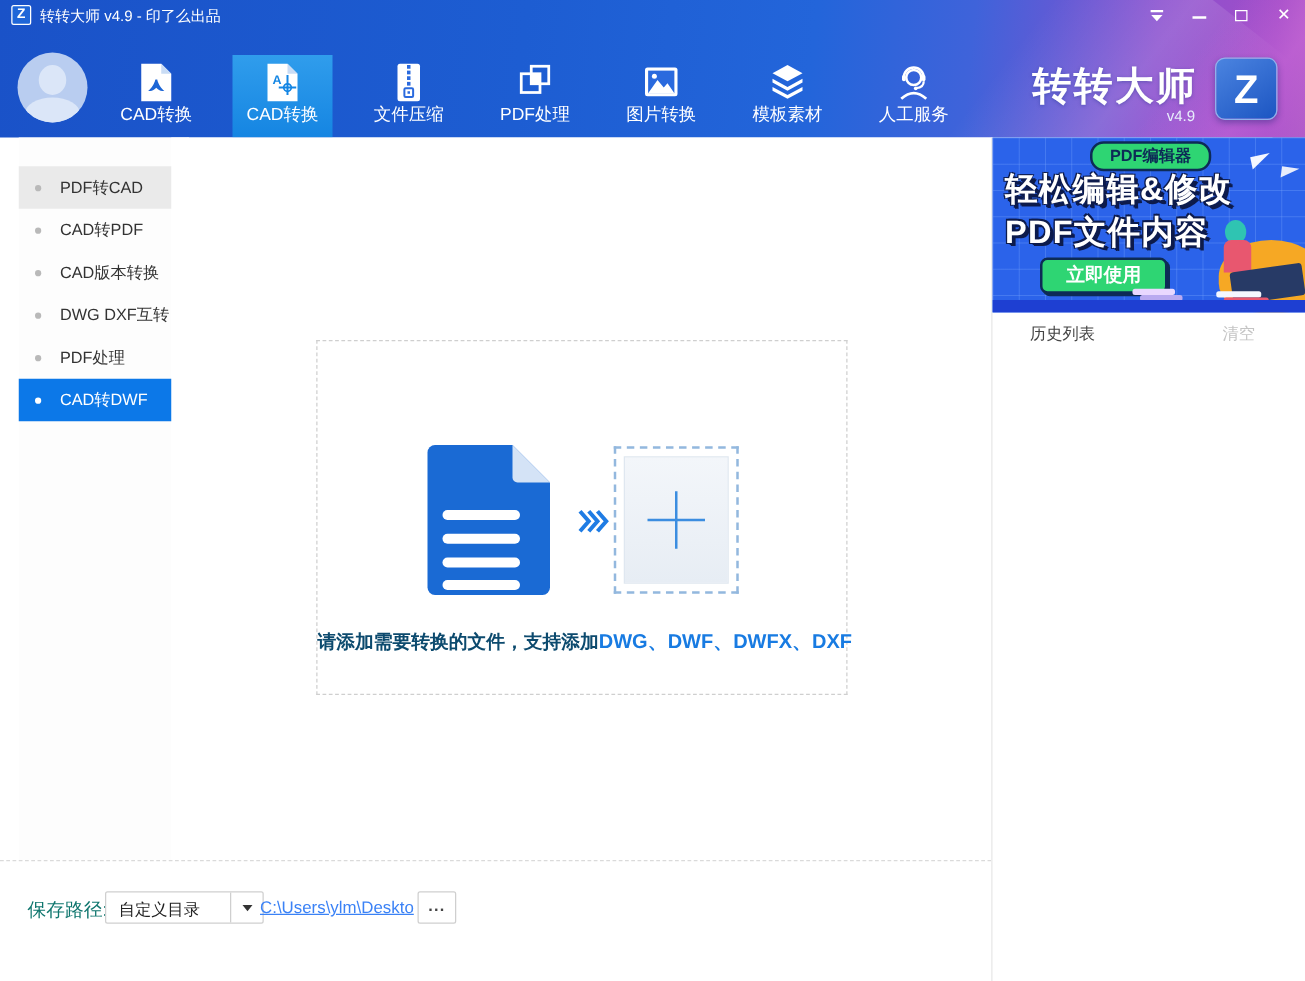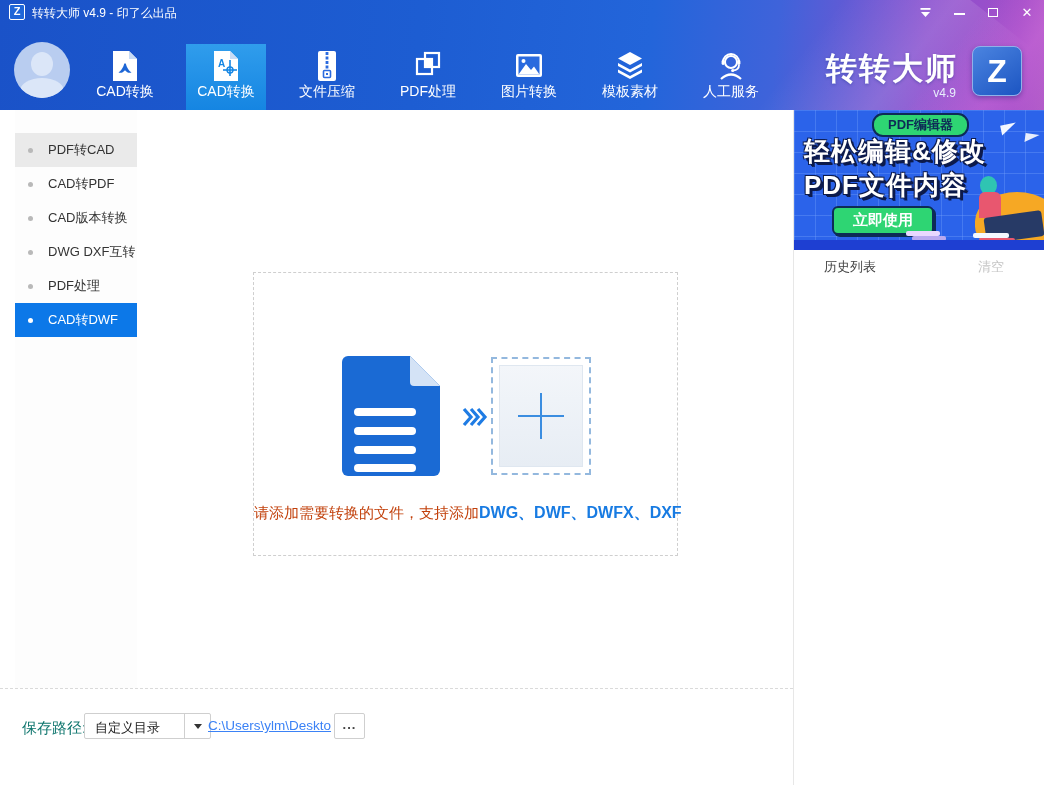--- a/index.html
+++ b/index.html
@@ -66,21 +66,21 @@
   .doc-icon { position:absolute; left:86px; top:83px; }
   .dz-chevron { position:absolute; left:208px; top:134px; }
   .plus-box { position:absolute; left:237px; top:84px; width:100px; height:118px;
     border:2px dashed #93b8de; padding:6px; cursor:pointer; }
   .plus-inner { width:100%; height:100%; background:linear-gradient(180deg,#f3f6fa,#e7edf4);
     border:1px solid #dfe7f0; display:flex; align-items:center; justify-content:center; }
   .plus-glyph { position:relative; width:46px; height:46px; }
   .plus-glyph::before { content:""; position:absolute; left:0; top:22px; width:46px; height:2px; background:#3b8de0; }
   .plus-glyph::after  { content:""; position:absolute; left:22px; top:0; width:2px; height:46px; background:#3b8de0; }
   .dz-hint { position:absolute; left:0; right:0; top:230px; text-align:center; white-space:nowrap; }
-  .hint-prefix { color:#c2410c; font-size:15px; font-weight:normal; }
+  .hint-prefix { color:#0c4a6e; font-size:15px; font-weight:bold; }
   .hint-formats { color:#187be2; font-size:16px; font-weight:bold; }
 
   
   .footer { position:absolute; left:0; top:688px; width:793px; height:97px; background:#fff;
     border-top:1px dashed #dadada; }
   .sp-label { position:absolute; left:22px; top:30px; font-size:15px; color:#0f766e; }
   .dir-select { position:absolute; left:84px; top:24px; width:127px; height:26px;
     border:1px solid #cfcfcf; border-radius:2px; background:#fff; cursor:pointer; }
   .dir-value { position:absolute; left:10px; top:5px; font-size:13px; color:#222; }
   .dir-arrow-zone { position:absolute; right:0; top:0; width:26px; height:100%; border-left:1px solid #cfcfcf;

